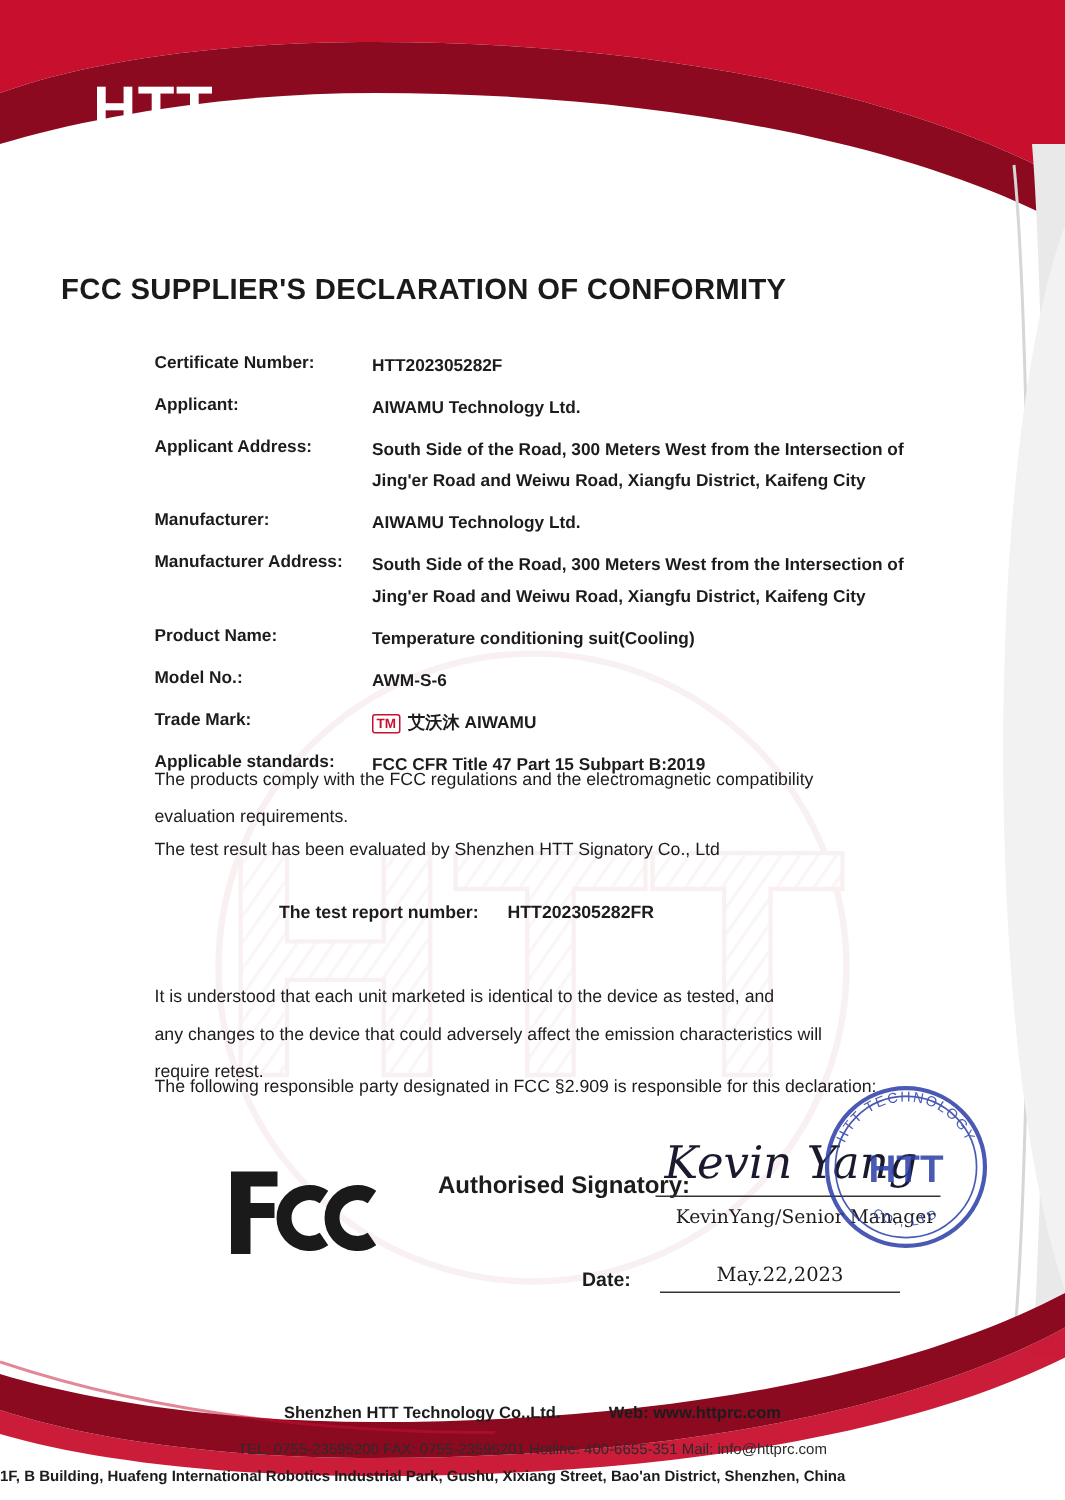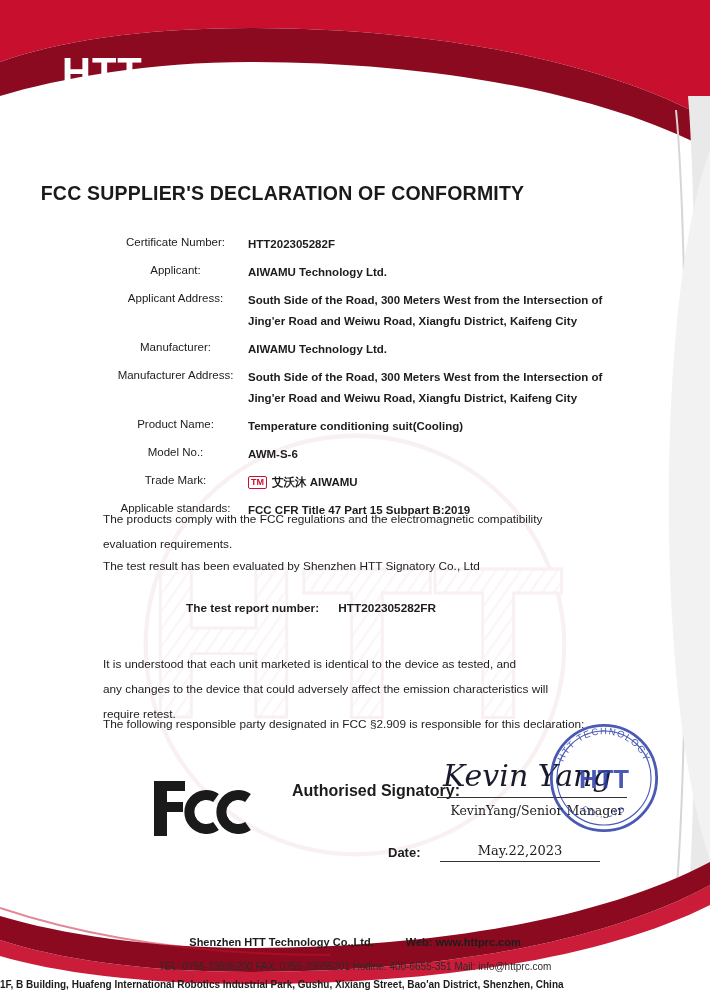--- a/index.html
+++ b/index.html
@@ -83,24 +83,23 @@
   }
   .field-row {
     display: flex;
     align-items: flex-start;
     margin-bottom: 7px;
   }
   .field-label {
     width: 145px;
     flex: 0 0 145px;
     font-size: 11.5px;
-    font-weight: normal;
+    font-weight: bold;
     color: #1c1c1c;
     line-height: 16px;
-    text-align: center;
   }
   .field-value {
     flex: 1;
     font-size: 11.5px;
     font-weight: bold;
     color: #1c1c1c;
     line-height: 21px;
   }
   .field-value .line2 {
     display: block;

